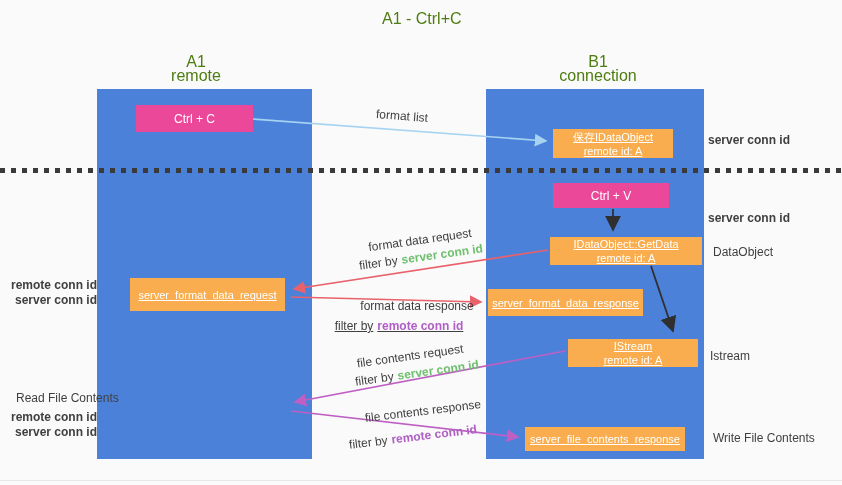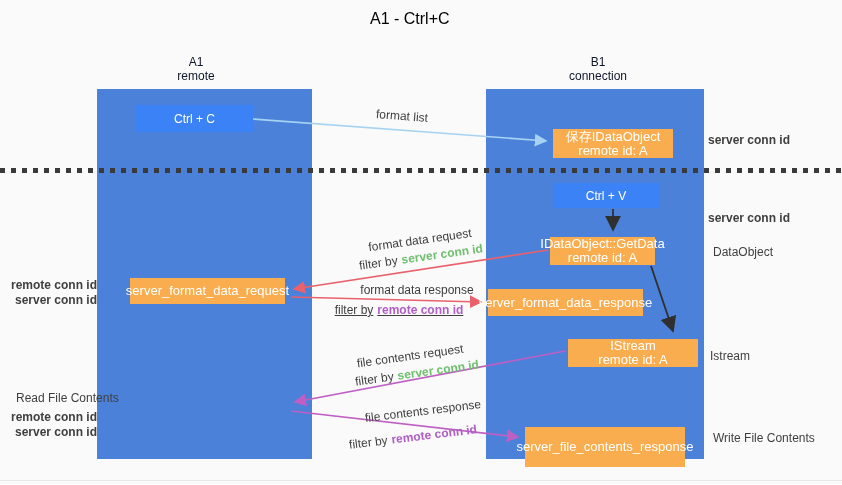--- a/index.html
+++ b/index.html
@@ -1,26 +1,26 @@
 <!DOCTYPE html>
 <html><head>
 <meta charset="utf-8">
 <style>
   html,body{margin:0;padding:0;background:#fafafa;font-family:"Liberation Sans",sans-serif;}
   .canvas{position:relative;width:842px;height:485px;background:#fafafa;overflow:hidden;}
   .lifeline{position:absolute;background:#4c81d9;}
   .node{position:absolute;display:flex;flex-direction:column;align-items:center;justify-content:center;
         color:#fff;font-size:12px;line-height:14px;text-align:center;white-space:nowrap;}
-  .green-node{background:#3b82f6;}
+  .green-node{background:#ec4899;}
   .orange-node{background:#f9ad4e;}
-  .small{font-size:13px;}
-  .title{position:absolute;left:370px;top:8px;font-size:16px;line-height:21px;color:#000000;}
-  .head{position:absolute;width:140px;text-align:center;font-size:12px;line-height:14px;color:#0f172a;}
+  .small{font-size:11px;text-decoration:underline;}
+  .title{position:absolute;left:382px;top:8px;font-size:16px;line-height:21px;color:#4d7c0f;}
+  .head{position:absolute;width:140px;text-align:center;font-size:16px;line-height:14px;color:#4d7c0f;}
   .lbl{position:absolute;font-size:12px;color:#3f3f3f;white-space:nowrap;}
-  .ctr0{transform:translate(-50%,-50%);}
+  .ctr0{transform:translate(-50%,-50%);margin-top:16px;}
   .rot4{transform:translate(-50%,-50%) rotate(4.5deg);}
   .rotm8{transform:translate(-50%,-50%) rotate(-8deg);}
   .rotm7{transform:translate(-50%,-50%) rotate(-7deg);}
   .green-t{color:#6fbf6f;font-weight:700;}
   .purple-t{color:#b05fc6;font-weight:700;}
   .side{position:absolute;font-size:12px;white-space:nowrap;color:#3f3f3f;}
   .ralign{width:97px;text-align:right;}
   .pfx{margin-right:4px;}
   .dotted{position:absolute;left:0;top:168px;width:842px;height:5px;
           background:repeating-linear-gradient(to right,#3a3a3a 0 5px,transparent 5px 11px);}
@@ -77,44 +77,44 @@
 
   <div class="node green-node" style="left:136px;top:105px;width:117px;height:27px;">
     <div>Ctrl + C</div>
   </div>
 
   <div class="node orange-node" style="left:553px;top:129px;width:120px;height:29px;">
     <div class="small">保存IDataObject</div>
     <div class="small">remote id: A</div>
   </div>
 
-  <div class="node green-node" style="left:553px;top:183px;width:106px;height:25px;">
+  <div class="node green-node" style="left:553px;top:183px;width:116px;height:25px;">
     <div>Ctrl + V</div>
   </div>
 
-  <div class="node orange-node" style="left:550px;top:237px;width:105px;height:28px;">
+  <div class="node orange-node" style="left:550px;top:237px;width:152px;height:28px;">
     <div class="small">IDataObject::GetData</div>
     <div class="small">remote id: A</div>
   </div>
 
-  <div class="node orange-node" style="left:130px;top:278px;width:155px;height:26px;">
+  <div class="node orange-node" style="left:130px;top:278px;width:155px;height:33px;">
     <div class="small">server_format_data_request</div>
   </div>
 
   <div class="node orange-node" style="left:488px;top:289px;width:155px;height:27px;">
     <div class="small">server_format_data_response</div>
   </div>
 
   <div class="node orange-node" style="left:568px;top:339px;width:130px;height:28px;">
     <div class="small">IStream</div>
     <div class="small">remote id: A</div>
   </div>
 
 
-  <div class="node orange-node" style="left:525px;top:427px;width:160px;height:40px;">
+  <div class="node orange-node" style="left:525px;top:427px;width:160px;height:24px;">
     <div class="small">server_file_contents_response</div>
   </div>
 
   <div class="lbl rot4" style="left:402px;top:116px;">format list</div>
 
   <div class="lbl rotm8" style="left:420px;top:240px;">format data request</div>
   <div class="lbl rotm8" style="left:421px;top:257px;">
     <span class="pfx">filter by</span><span class="green-t">server conn id</span>
   </div>
 

